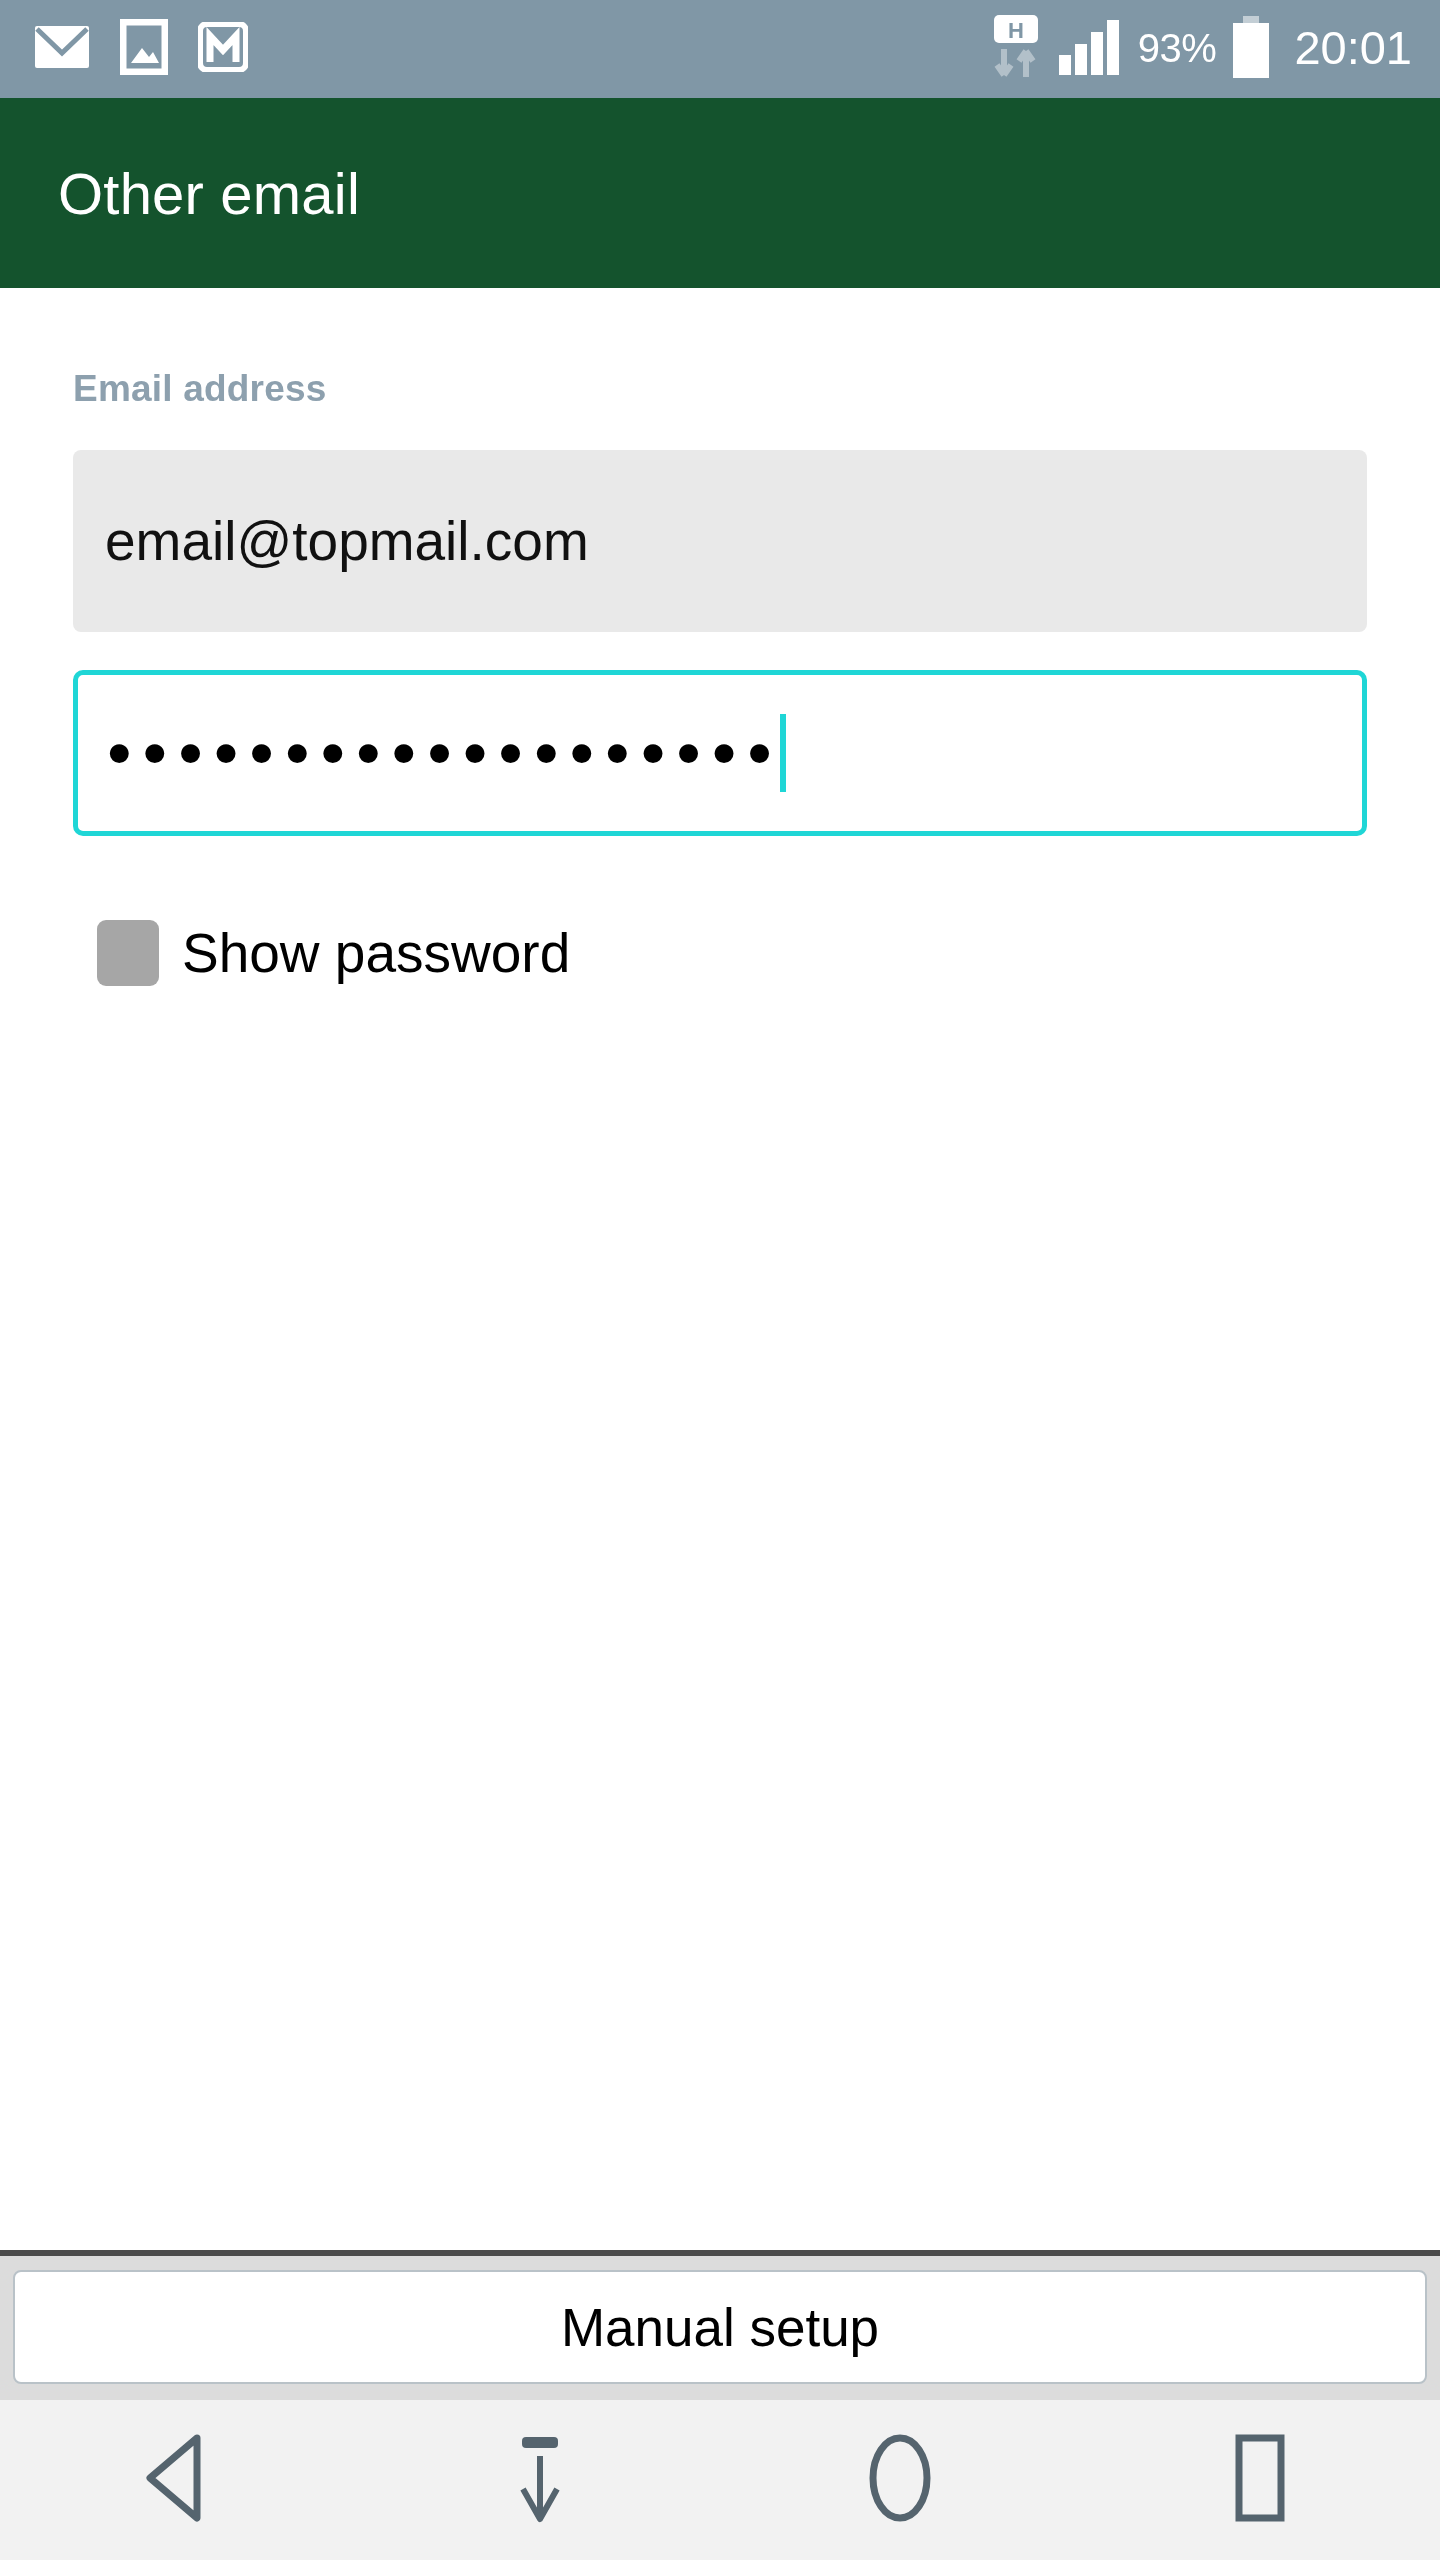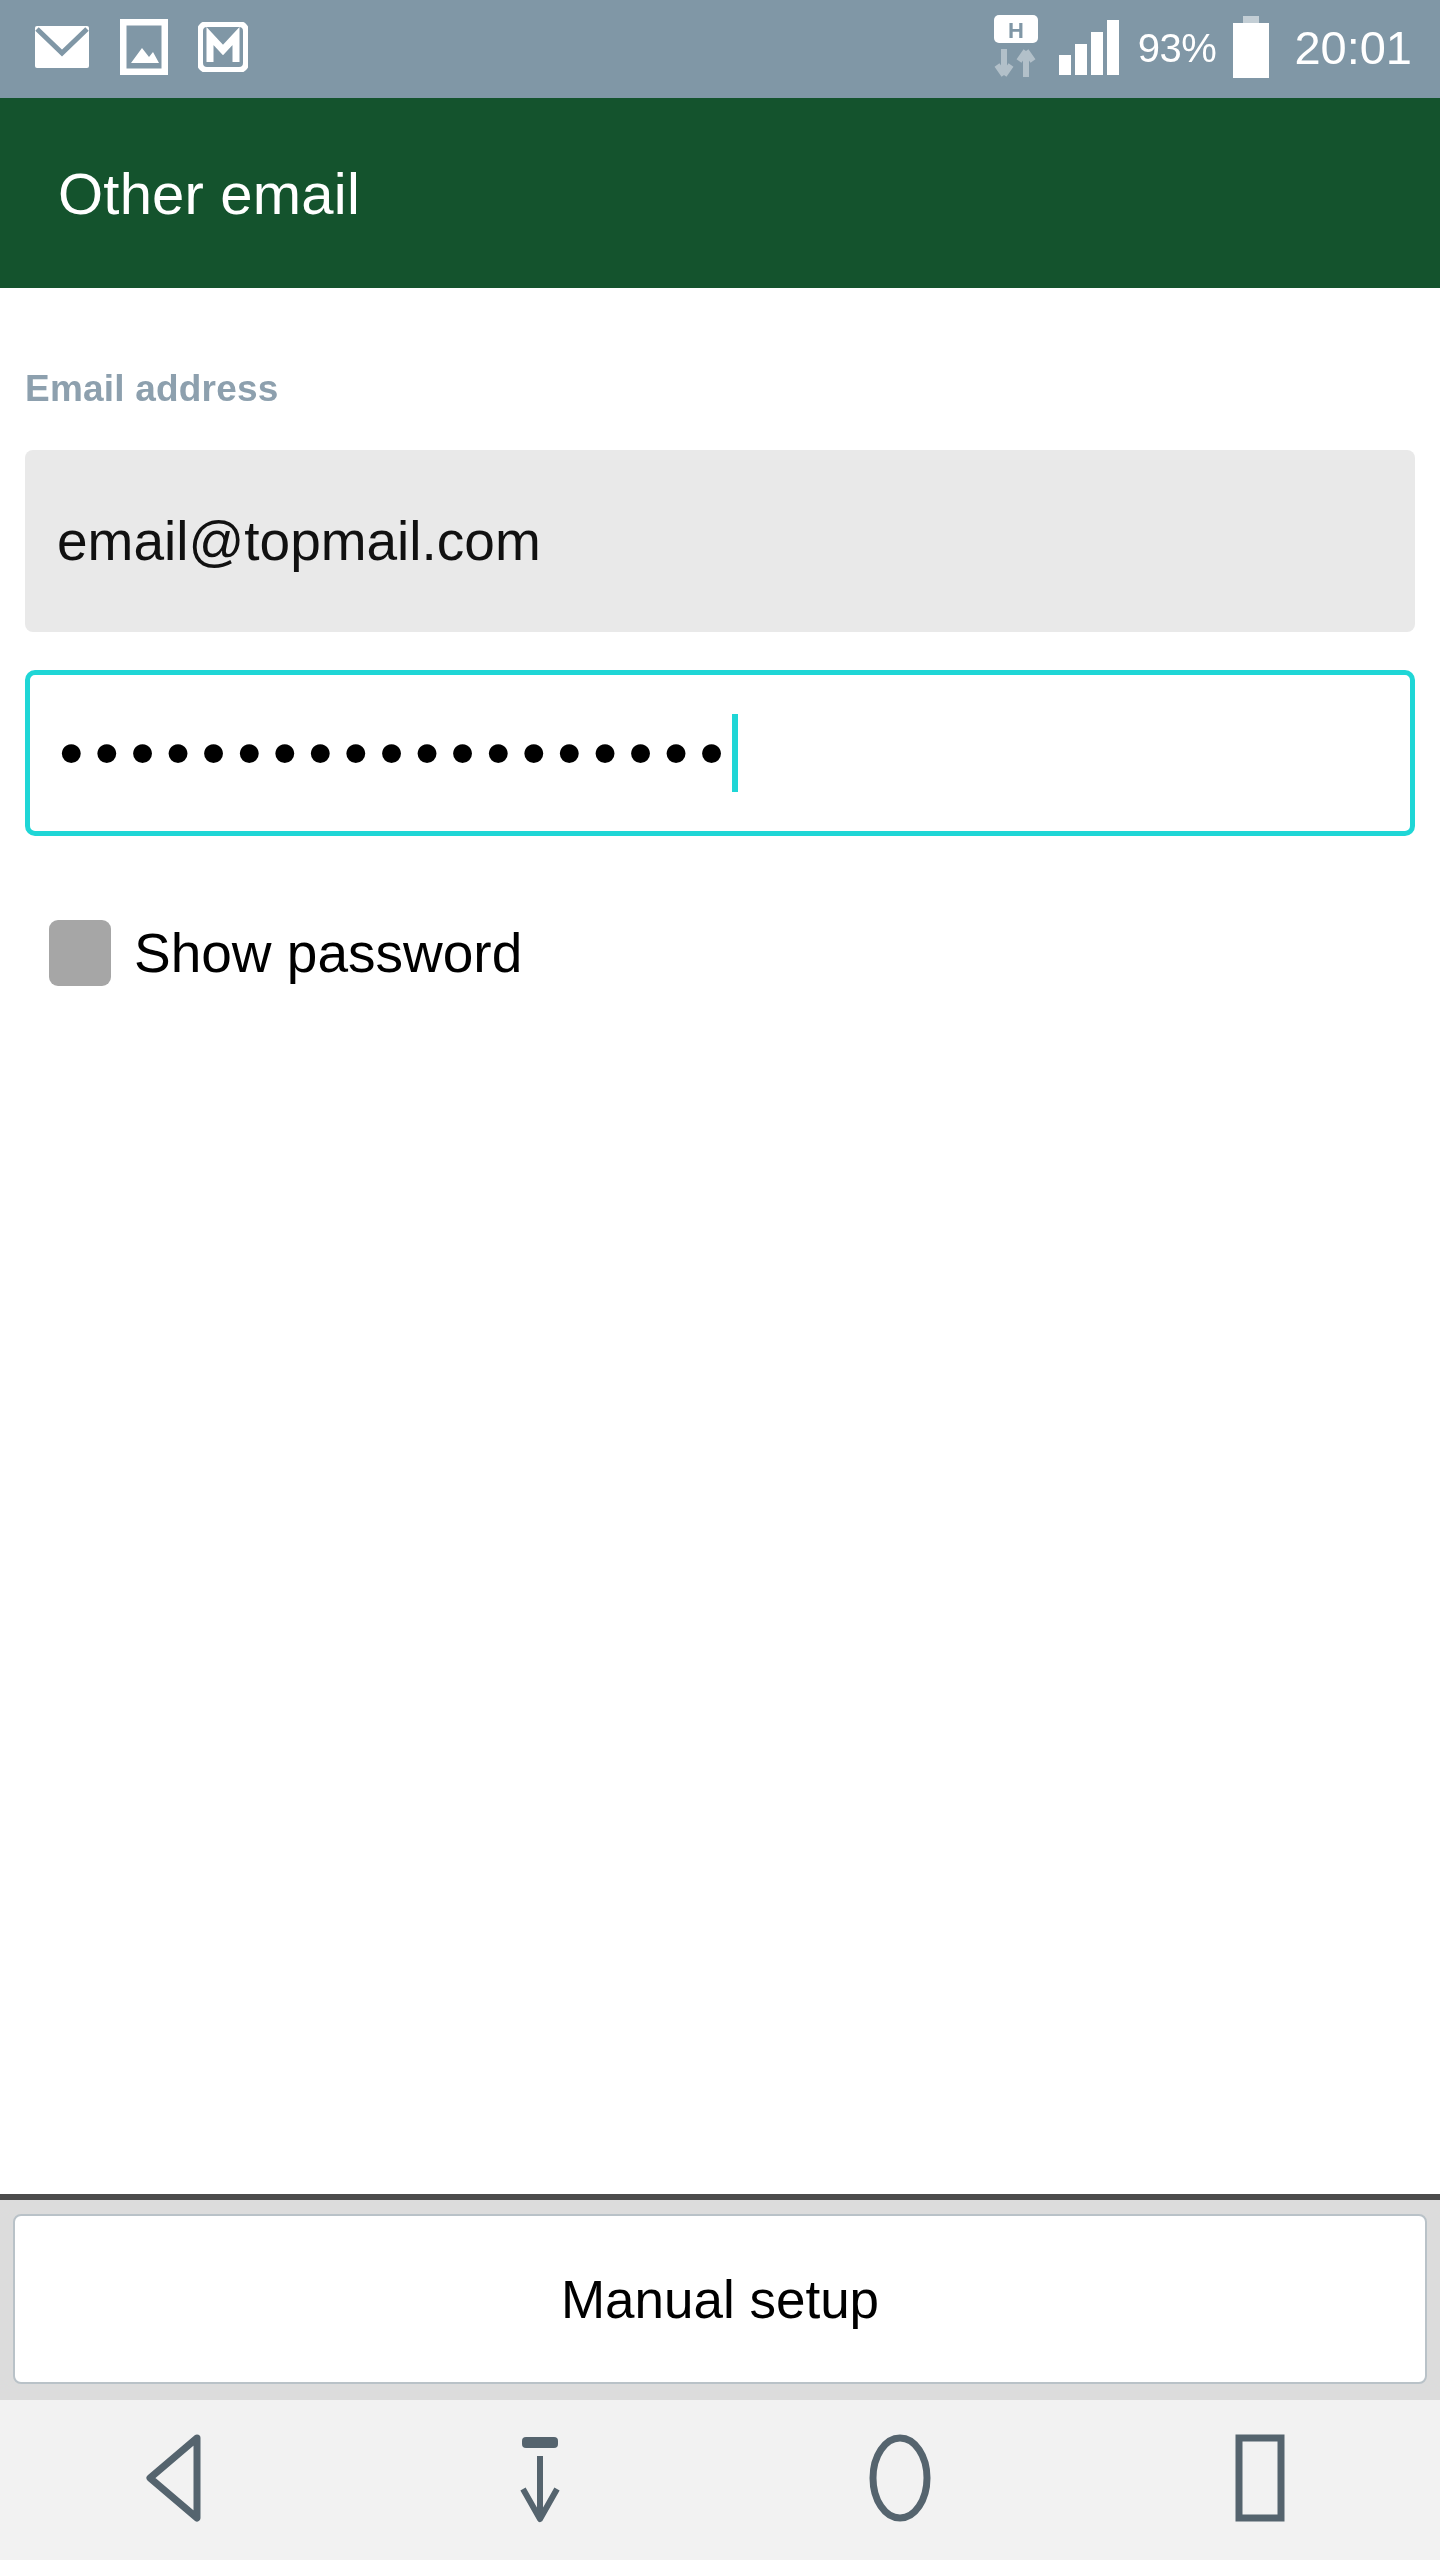--- a/index.html
+++ b/index.html
@@ -60,21 +60,21 @@
     color:#ffffff;
     font-size:58px;
     font-weight:400;
     letter-spacing:0.2px;
   }
 
   
   .content {
     flex:1 1 auto;
     background:#ffffff;
-    padding:0 25px;
+    padding:0 73px;
     position:relative;
   }
   .field-label {
     color:#8da0ae;
     font-size:37px;
     font-weight:700;
     letter-spacing:0.2px;
   }
   .label-email { padding-top:80px; }
   .label-password { padding-top:76px; }
@@ -136,21 +136,21 @@
   }
   .showpw-label {
     color:#000000;
     font-size:55px;
     letter-spacing:0px;
   }
 
   
   .buttonbar {
     flex:0 0 auto;
-    height:206px;
+    height:150px;
     background:#dcdcdc;
     border-top:6px solid #4c4c4c;
     display:flex;
     align-items:center;
     gap:13px;
     padding:14px 13px 16px 13px;
   }
   .btn {
     flex:1 1 0;
     height:100%;

